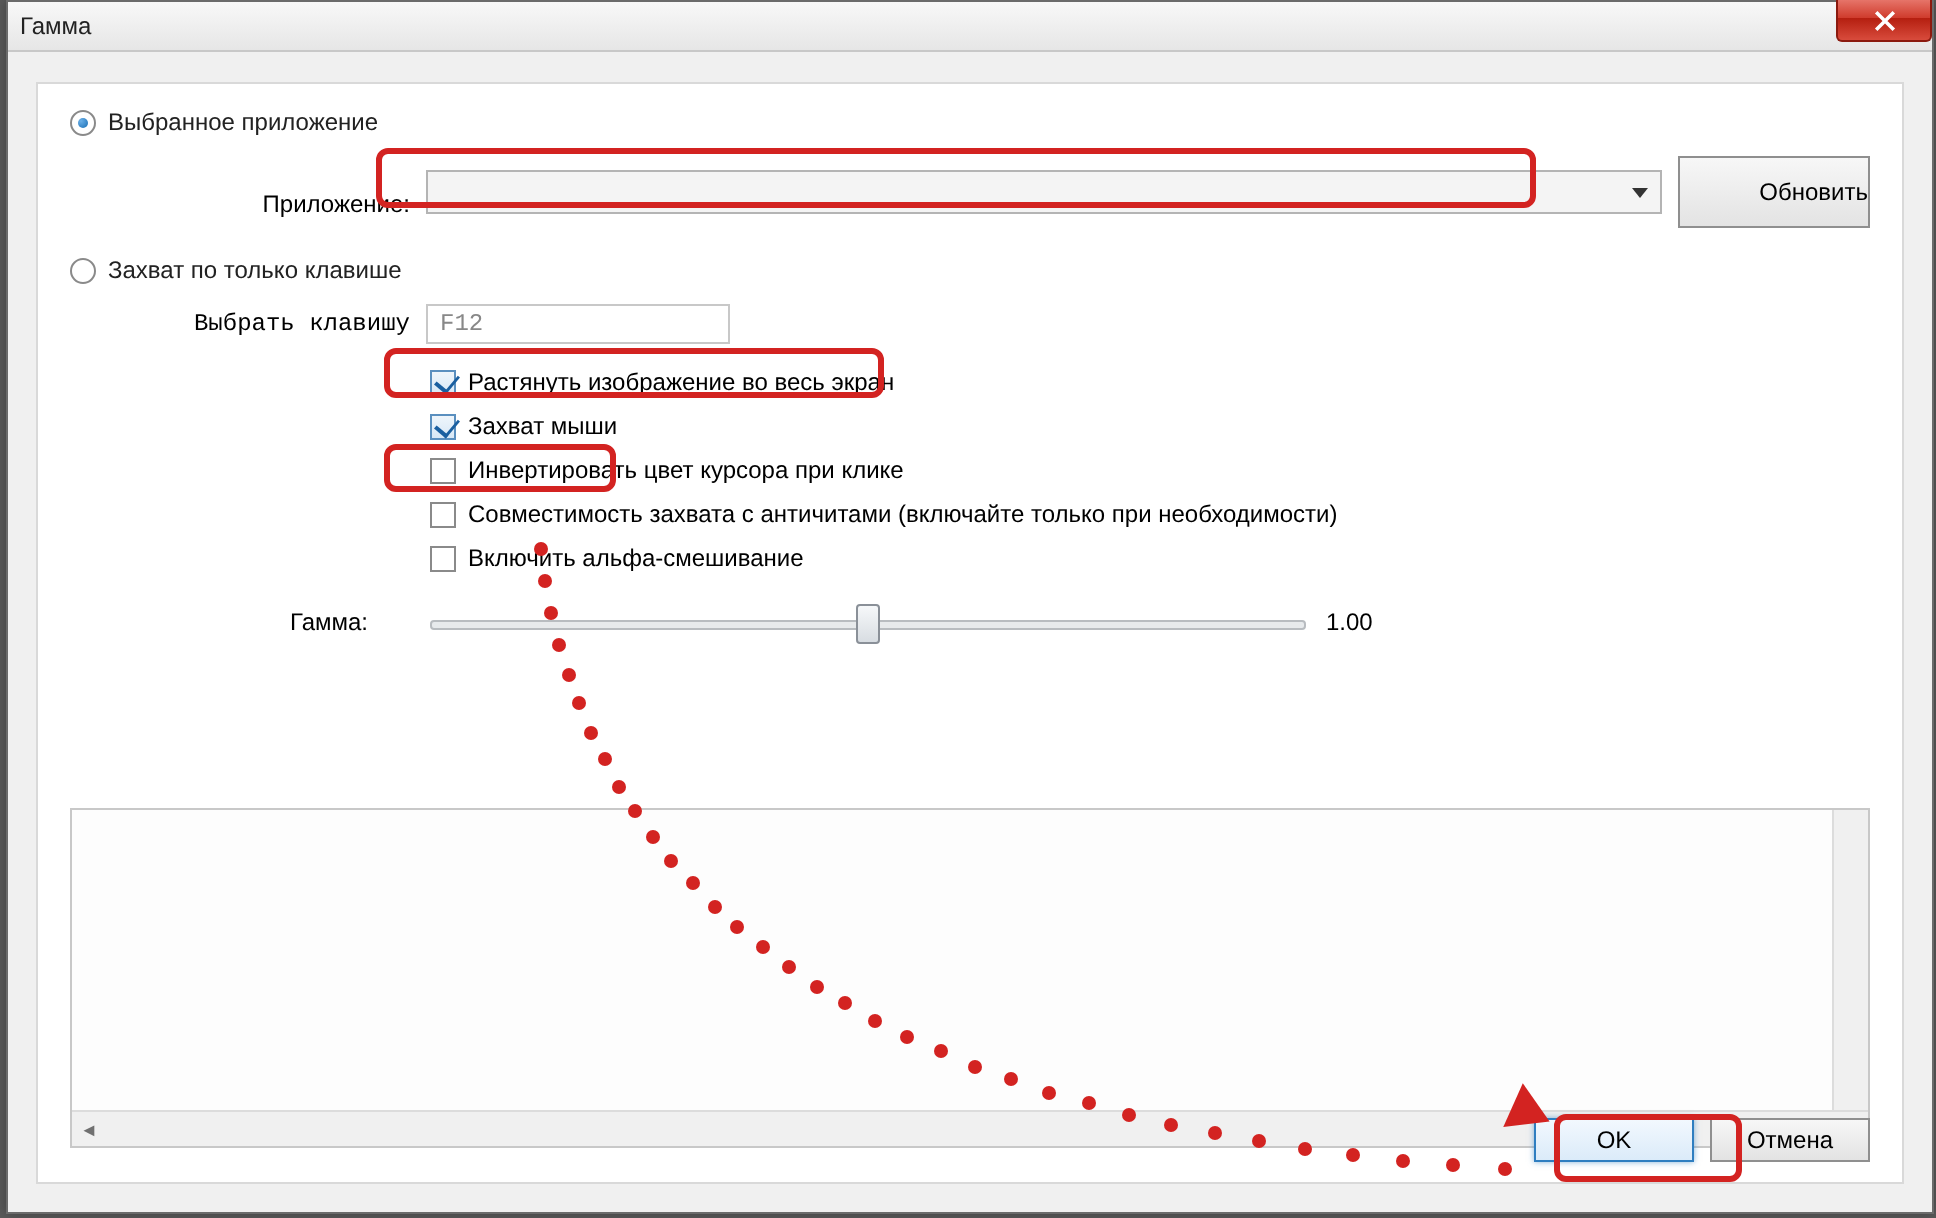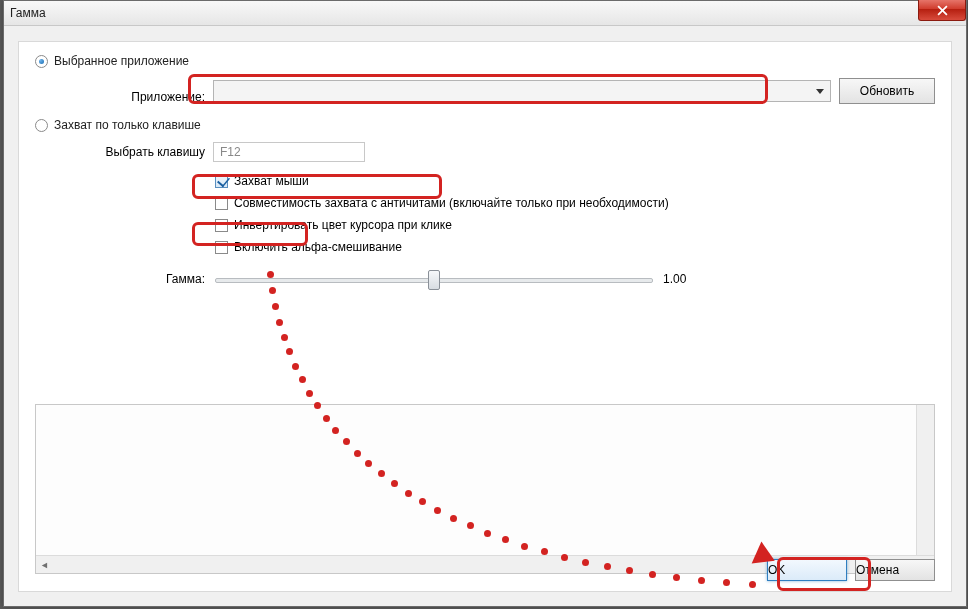--- a/index.html
+++ b/index.html
@@ -128,36 +128,37 @@
     justify-content: center;
   }
   .dropdown-arrow::after {
     content: "";
     border-left: 4px solid transparent;
     border-right: 4px solid transparent;
     border-top: 5px solid #333;
   }
   .refresh-btn {
     width: 96px;
-    height: 26px;
+    height: 36px;
     background: linear-gradient(to bottom, #f7f7f7, #e3e3e3);
     border: 1px solid #8f8f8f;
     display: flex;
     align-items: center;
-    justify-content: center;
+    justify-content: flex-end;
     box-sizing: border-box;
   }
 
   .hotkey-radio-row { margin: 8px 0 10px 0; }
 
   .hotkey-row {
     display: flex;
     align-items: center;
     gap: 8px;
     margin: 0 0 12px 50px;
+    font-family: Liberation Mono, monospace;
   }
   .hotkey-row-label {
     min-width: 120px;
     text-align: right;
   }
   .hotkey-input {
     width: 152px;
     height: 20px;
     border: 1px solid #c8c8c8;
     background: #fff;
@@ -202,21 +203,21 @@
   }
 
   .gamma-row {
     display: flex;
     align-items: center;
     gap: 10px;
     margin: 14px 0 0 110px;
   }
   .gamma-label {
     min-width: 60px;
-    text-align: right;
+    text-align: left;
   }
   .slider {
     width: 438px;
     height: 22px;
     position: relative;
   }
   .slider-track {
     position: absolute;
     left: 0; right: 0; top: 10px;
     height: 3px;
@@ -287,21 +288,21 @@
     display: flex;
     gap: 8px;
   }
   .btn {
     width: 80px;
     height: 22px;
     background: linear-gradient(to bottom, #f7f7f7, #e3e3e3);
     border: 1px solid #8f8f8f;
     display: flex;
     align-items: center;
-    justify-content: flex-start;
+    justify-content: center;
     box-sizing: border-box;
   }
   .btn.primary {
     border-color: #2f7ec0;
     box-shadow: 0 0 3px rgba(47,126,192,0.6);
     background: linear-gradient(to bottom, #f2f8fe, #dbebf9);
   }
 
   
   .hl {
@@ -373,29 +374,33 @@
 
     <div class="hotkey-row">
       <span class="hotkey-row-label">Выбрать клавишу</span>
       <span class="hotkey-input">
         <span>F12</span>
       </span>
     </div>
 
     <div class="check-row">
       <span class="checkbox checked"></span>
+      <span>Растянуть изображение во весь экран</span>
+    </div>
+    <div class="check-row">
+      <span class="checkbox checked"></span>
       <span>Захват мыши</span>
+    </div>
+    <div class="check-row">
+      <span class="checkbox"></span>
+      <span>Инвертировать цвет курсора при клике</span>
     </div>
     <div class="check-row">
       <span class="checkbox"></span>
       <span>Совместимость захвата с античитами (включайте только при необходимости)</span>
-    </div>
-    <div class="check-row">
-      <span class="checkbox"></span>
-      <span>Инвертировать цвет курсора при клике</span>
     </div>
     <div class="check-row">
       <span class="checkbox"></span>
       <span>Включить альфа-смешивание</span>
     </div>
 
     <div class="gamma-row">
       <span class="gamma-label">Гамма:</span>
       <div class="slider">
         <div class="slider-track"></div>

